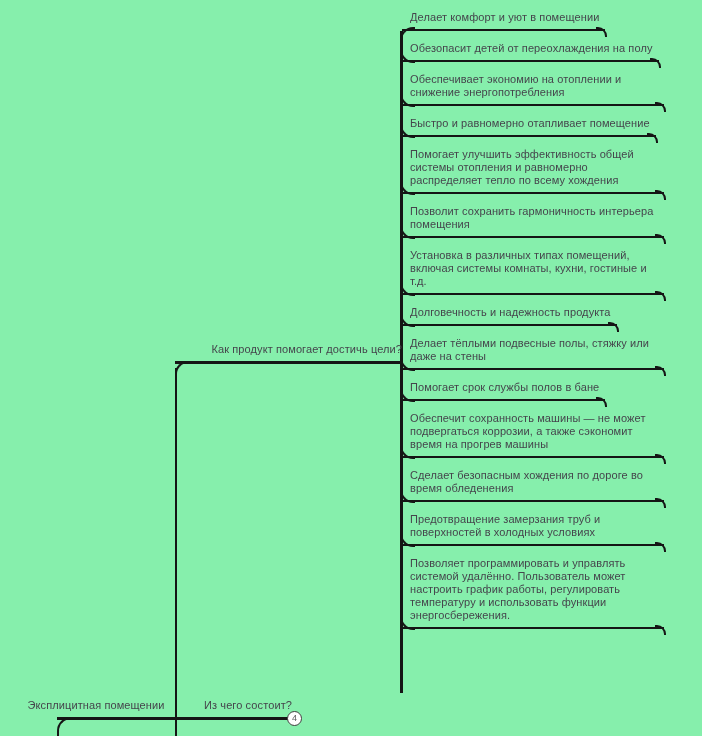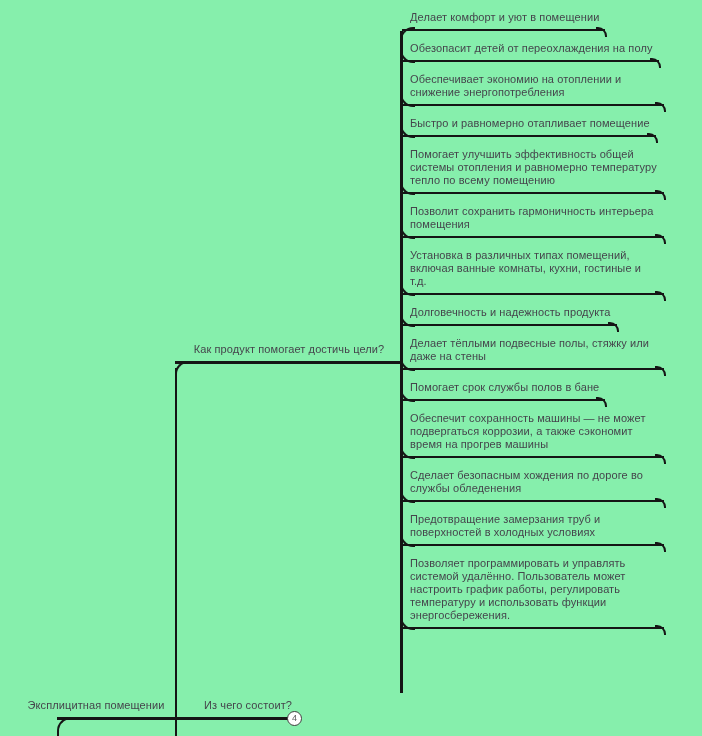--- a/index.html
+++ b/index.html
@@ -49,21 +49,21 @@
   .leaf::after{ 
     content:"";position:absolute;right:-2px;top:calc(100% - 2.5px);
     width:9px;height:8px;
     border-right:2.5px solid var(--ink);
     border-top:2.5px solid var(--ink);
     border-top-right-radius:9px;
   }
   
   .branch-how-label{
     position:absolute;left:176px;top:343px;width:226px;
-    text-align:center;font-size:11px;line-height:13px;letter-spacing:.1px;
+    text-align:right;font-size:11px;line-height:13px;letter-spacing:.1px;
   }
   .branch-how-underline{
     position:absolute;left:175px;top:361px;width:227px;height:2.5px;
     background:var(--ink);
   }
   .branch-how-corner{
     position:absolute;left:174.5px;top:361px;width:17px;height:17px;
     border-left:2.5px solid var(--ink);
     border-top:2.5px solid var(--ink);
     border-top-left-radius:13px;
@@ -110,28 +110,28 @@
 
 <div class="canvas">
 
   <div class="children-spine"></div>
 
   <div class="leaves">
     <div class="leaf first"><span>Делает комфорт и уют в помещении</span></div>
     <div class="leaf"><span>Обезопасит детей от переохлаждения на полу</span></div>
     <div class="leaf"><span>Обеспечивает экономию на отоплении и снижение энергопотребления</span></div>
     <div class="leaf"><span>Быстро и равномерно отапливает помещение</span></div>
-    <div class="leaf"><span>Помогает улучшить эффективность общей системы отопления и равномерно температуру тепло по всему помещению</span></div>
+    <div class="leaf"><span>Помогает улучшить эффективность общей системы отопления и равномерно распределяет тепло по всему хождения</span></div>
     <div class="leaf"><span>Позволит сохранить гармоничность интерьера помещения</span></div>
-    <div class="leaf"><span>Установка в различных типах помещений, включая ванные комнаты, кухни, гостиные и т.д.</span></div>
+    <div class="leaf"><span>Установка в различных типах помещений, включая системы комнаты, кухни, гостиные и т.д.</span></div>
     <div class="leaf"><span>Долговечность и надежность продукта</span></div>
     <div class="leaf"><span>Делает тёплыми подвесные полы, стяжку или даже на стены</span></div>
     <div class="leaf"><span>Помогает срок службы полов в бане</span></div>
     <div class="leaf"><span>Обеспечит сохранность машины — не может подвергаться коррозии, а также сэкономит время на прогрев машины</span></div>
-    <div class="leaf"><span>Сделает безопасным хождения по дороге во службы обледенения</span></div>
+    <div class="leaf"><span>Сделает безопасным хождения по дороге во время обледенения</span></div>
     <div class="leaf"><span>Предотвращение замерзания труб и поверхностей в холодных условиях</span></div>
     <div class="leaf"><span>Позволяет программировать и управлять системой удалённо. Пользователь может настроить график работы, регулировать температуру и использовать функции энергосбережения.</span></div>
   </div>
 
   <div class="branch-how-label"><span>Как продукт помогает достичь цели?</span></div>
   <div class="branch-how-underline"></div>
   <div class="branch-how-corner"></div>
 
   <div class="main-spine"></div>
 

